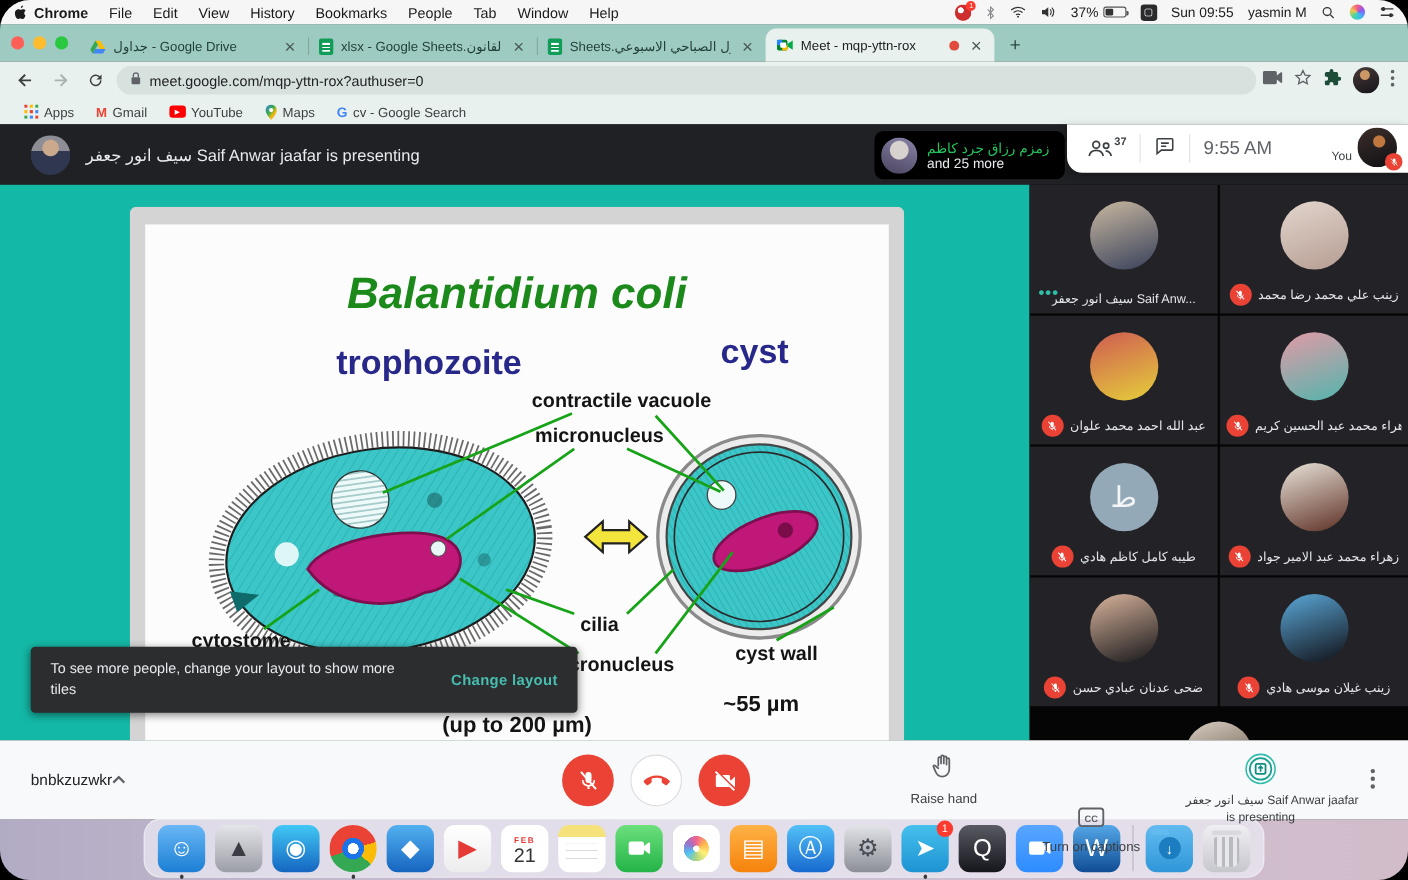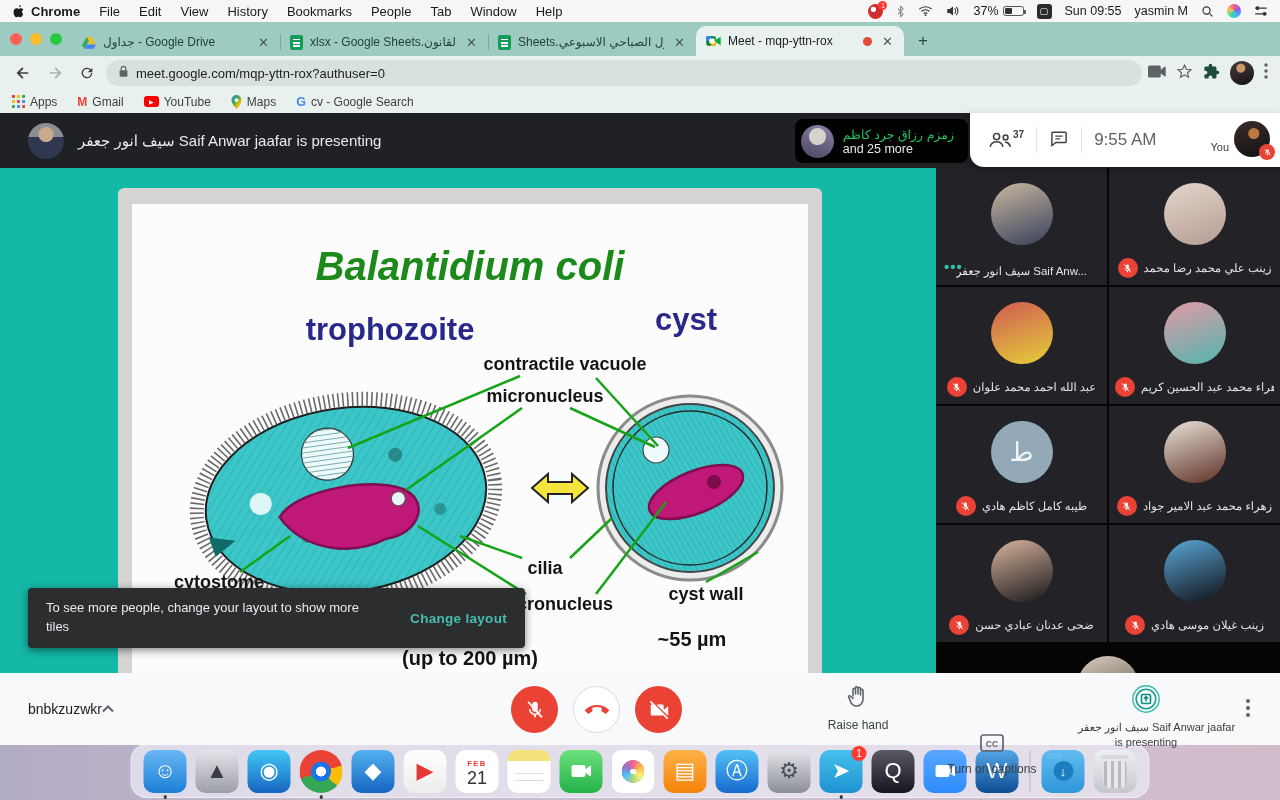--- a/index.html
+++ b/index.html
@@ -1,17 +1,17 @@
 <!DOCTYPE html>
 <html><head>
 <meta charset="utf-8">
 <style>
   * { margin:0; padding:0; box-sizing:border-box; }
   body { font-family:"Liberation Sans", sans-serif; background:#000; }
-  .screen { position:relative; width:1280px; height:800px; overflow:hidden; background:#202124; }
+  .screen { position:relative; width:1280px; height:800px; overflow:hidden; background:#202124;border-radius:27px; }
 
   
   .menubar { position:absolute; top:0; left:0; width:1280px; height:22px; background:#f6f6f6;
     display:flex; align-items:center; padding:0 12px; font-size:13px; color:#1a1a1a; z-index:50; }
   .menubar .apple { margin-right:6px; display:flex; align-items:center; }
   .menu-items { display:flex; gap:19px; align-items:center; }
   .menu-items span { cursor:default; }
   .menu-items .app-name { font-weight:bold; }
   .menu-right { margin-left:auto; display:flex; gap:13px; align-items:center; font-size:12.5px; }
   .mb-ic { display:flex; align-items:center; }
@@ -54,42 +54,42 @@
     display:flex; align-items:center; padding:0 10px; gap:6px; }
   .nav-ic { width:26px; height:26px; display:flex; align-items:center; justify-content:center; border-radius:50%; }
   .urlbar { flex:1; height:26px; background:#d7e2de; border-radius:13px; display:flex; align-items:center;
     padding:0 12px; gap:7px; font-size:13px; color:#202124; }
   .toolbar-right { display:flex; align-items:center; gap:10px; padding-right:2px; }
   .avatar-sm { width:24px; height:24px; border-radius:50%;
     background:radial-gradient(circle at 45% 30%, #c96 0 4px, transparent 5px), linear-gradient(160deg,#4a3a38,#14141a); }
 
   
   .bookmarks { position:absolute; top:90px; left:0; width:1280px; height:23px; background:#e9f1ee;
-    display:flex; align-items:center; gap:20px; padding:0 12px; font-size:12px; color:#3c4043; }
+    display:flex; align-items:center; gap:20px; padding:0 22px; font-size:12px; color:#3c4043; }
   .bm { display:flex; align-items:center; gap:5px; }
   .yt-ic { width:15px; height:11px; background:#f00; border-radius:3px; color:#fff; font-size:6px;
     display:flex; align-items:center; justify-content:center; }
   .gmail-ic { color:#ea4335; font-weight:bold; font-size:12px; }
   .g-ic { color:#4285f4; font-weight:bold; font-size:12.5px; }
 
   
   .meet { position:absolute; top:113px; left:0; width:1280px; height:560px; background:#202124; }
   .present-banner { position:absolute; top:0; left:0; height:55px; display:flex; align-items:center; gap:14px; padding-left:28px; }
   .banner-avatar { width:36px; height:36px; border-radius:50%;
     background:radial-gradient(circle at 50% 32%, #caa98c 0 7px, transparent 8px), linear-gradient(180deg,#8d8d95 0 40%, #2f3850 40%); }
   .present-banner .txt { font-size:15px; color:#e8eaed; }
 
   .pip { position:absolute; right:312px; top:6px; height:44px; background:#000; border-radius:8px;
     display:flex; align-items:center; gap:9px; padding:0 14px 0 6px; z-index:5; }
   .pip-avatar { width:33px; height:33px; border-radius:50%;
     background:radial-gradient(circle at 50% 35%, #d8d2ce 0 8px, transparent 9px), linear-gradient(200deg,#8a84a8,#4b4460); }
   .pip .l1 { font-size:12.5px; color:#22c55e; text-align:right; }
   .pip .l2 { font-size:12.5px; color:#e8eaed; }
 
-  .top-panel { position:absolute; right:0; top:0; width:310px; height:54px; background:#fff;
+  .top-panel { position:absolute; right:0; top:0; width:310px; height:44px; background:#fff;
     border-bottom-left-radius:14px; display:flex; align-items:center; padding:0 10px 0 18px; gap:12px; z-index:6;
     box-shadow:-3px 3px 8px rgba(0,0,0,.25); }
   .tp-sep { width:1px; height:26px; background:#e0e3e1; }
   .ppl { position:relative; display:flex; }
   .ppl sup { font-size:10px; font-weight:bold; color:#3c4043; margin:-2px 0 0 1px; }
   .tp-time { font-size:17px; color:#5f6368; white-space:nowrap; }
   .you-group { margin-left:auto; display:flex; align-items:flex-end; gap:5px; padding-bottom:2px; }
   .you-label { font-size:11px; color:#3c4043; margin-bottom:4px; }
   .you-avatar { position:relative; width:36px; height:36px; border-radius:50%;
     background:radial-gradient(circle at 55% 35%, #c07840 0 5px, transparent 6px), linear-gradient(160deg,#3c2e2a,#101014); }

